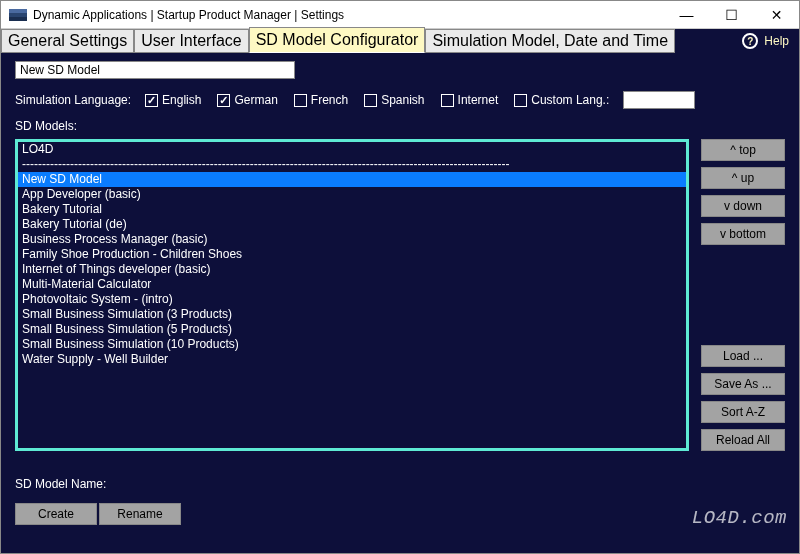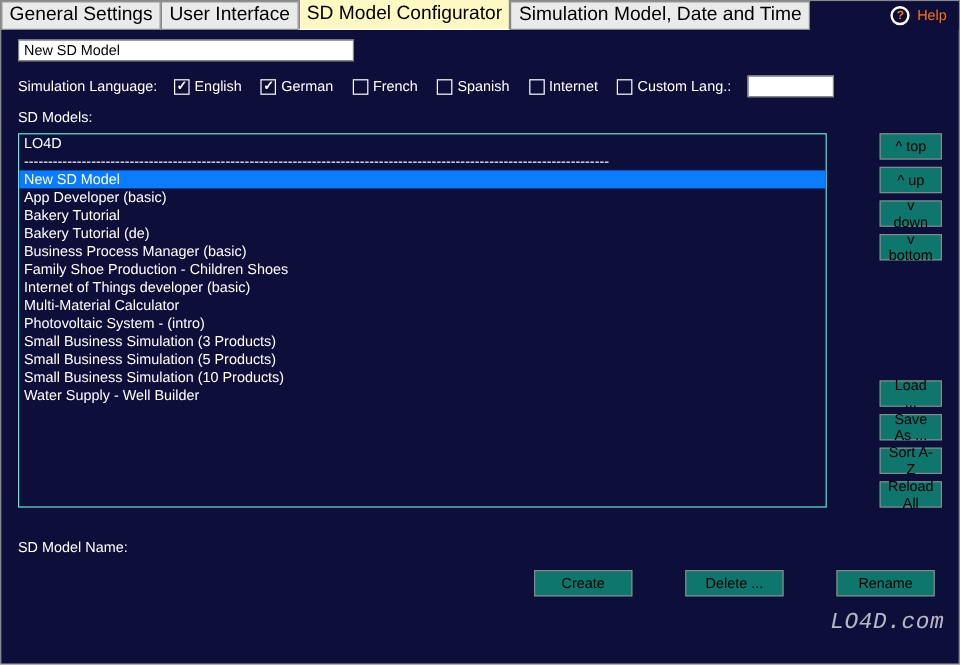--- a/index.html
+++ b/index.html
@@ -12,62 +12,71 @@
 .titlebar-text { flex: 1; color: #000; }
 .titlebar-controls { display: flex; }
 .titlebar-btn { width: 45px; height: 28px; display: flex; align-items: center; justify-content: center; color: #000; font-size: 14px; cursor: default; }
 
 .client { flex: 1; background: #0d0f3a; display: flex; flex-direction: column; padding: 0; color: #fff; position: relative; }
 
 .tabstrip { display: flex; align-items: center; height: 24px; background: #0d0f3a; }
 .tab { background: #fff; color: #000; border: 1px solid #888; padding: 2px 6px; margin-right: 0px; font-size: 16px; cursor: default; position: relative; }
 .tab.active { background: #fef9c3; border-bottom: 1px solid #fff; z-index: 2; padding: 3px 6px; margin-top: -2px; }
 .tab:not(.active) { background: #eaeaea; }
-.help-area { margin-left: auto; display: flex; align-items: center; padding-right: 10px; color: #f97316; gap: 6px; }
+.help-area { margin-left: auto; display: flex; align-items: center; padding-right: 10px; color: #fef9c3; gap: 6px; }
 .help-icon { width: 16px; height: 16px; border: 2px solid #fff; border-radius: 50%; display: flex; align-items: center; justify-content: center; font-size: 10px; font-weight: bold; }
 .help-icon::after { content: "?"; }
 
 .panel { flex: 1; padding: 8px 14px 12px 14px; display: flex; flex-direction: column; gap: 6px; }
 
 .row { display: flex; align-items: center; gap: 8px; }
 .row-lang { gap: 14px; margin-top: 6px; }
 .text-input { background: #fff; color: #000; border: 1px solid #888; height: 18px; padding: 1px 4px; font-size: 12px; }
 .model-name-input { width: 280px; }
 
 .label-white { color: #fff; }
 
 .chk { display: inline-flex; align-items: center; gap: 4px; color: #fff; }
 .chk-box { width: 13px; height: 13px; border: 1px solid #fff; display: inline-flex; align-items: center; justify-content: center; background: transparent; }
 .chk-box.checked::after { content: "✓"; color: #fff; font-size: 11px; line-height: 1; font-weight: bold; }
 .lang-input { width: 72px; }
 
 .sd-label { margin-top: 4px; }
 
 .list-area { display: flex; gap: 12px; height: 312px; }
-.listbox { flex: 1; border: 1px solid #5eead4; background: #0d0f3a; overflow: hidden; display: flex; flex-direction: column; }
+.listbox { flex: 1; border: 3px solid #5eead4; background: #0d0f3a; overflow: hidden; display: flex; flex-direction: column; }
 .list-item { padding: 0px 4px; color: #fff; cursor: default; line-height: 15px; font-size: 12px; }
 .list-item.hr { color: #fff; overflow: hidden; white-space: nowrap; letter-spacing: 0; }
 .list-item.selected { background: #0a7cff; color: #fff; }
 
 .side-buttons { width: 84px; display: flex; flex-direction: column; gap: 6px; }
 .side-buttons .spacer { flex: 1; }
-.btn { background: #0f766e; color: #000; border: 1px solid #888; height: 22px; padding: 0 6px; text-align: center; cursor: default; display: flex; align-items: center; justify-content: center; margin-left: 32px; }
+.btn { background: #a3a3a3; color: #000; border: 1px solid #888; height: 22px; padding: 0 6px; text-align: center; cursor: default; display: flex; align-items: center; justify-content: center; }
 
 .name-row { margin-top: 20px; display: flex; align-items: center; }
 
-.bottom-buttons { display: flex; justify-content: flex-end; gap: 12px; margin-top: 6px; padding-right: 6px; padding-bottom: 6px; }
+.bottom-buttons { display: flex; justify-content: flex-start; gap: 2px; margin-top: 6px; padding-right: 6px; padding-bottom: 6px; }
 .bottom-buttons .btn { width: 82px; }
 
 .watermark { position: absolute; right: 12px; bottom: 24px; color: rgba(255,255,255,0.7); font-size: 19px; font-style: italic; pointer-events: none; font-family: Liberation Mono, monospace; letter-spacing: 0.5px;}
 </style>
 </head>
 <body>
 
 <div class="window">
 
+  <div class="titlebar">
+    <div class="titlebar-icon"></div>
+    <div class="titlebar-text">Dynamic Applications | Startup Product Manager | Settings</div>
+    <div class="titlebar-controls">
+      <div class="titlebar-btn">—</div>
+      <div class="titlebar-btn">☐</div>
+      <div class="titlebar-btn close">✕</div>
+    </div>
+  </div>
 
   <div class="client">
 
     <div class="tabstrip">
       <div class="tab">General Settings</div>
         <div class="tab">User Interface</div>
         <div class="tab active">SD Model Configurator</div>
         <div class="tab">Simulation Model, Date and Time</div>
       <div class="help-area">
         <span class="help-icon"></span>
@@ -144,21 +153,20 @@
           <div class="btn">Reload All</div>
         </div>
       </div>
 
       <div class="name-row">
         <span class="label-white">SD Model Name:</span>
       </div>
 
       <div class="bottom-buttons">
         <div class="btn">Create</div>
-        <div class="btn">Delete ...</div>
         <div class="btn">Rename</div>
       </div>
 
     </div>
 
     <div class="watermark">LO4D.com</div>
 
   </div>
 </div>
 

